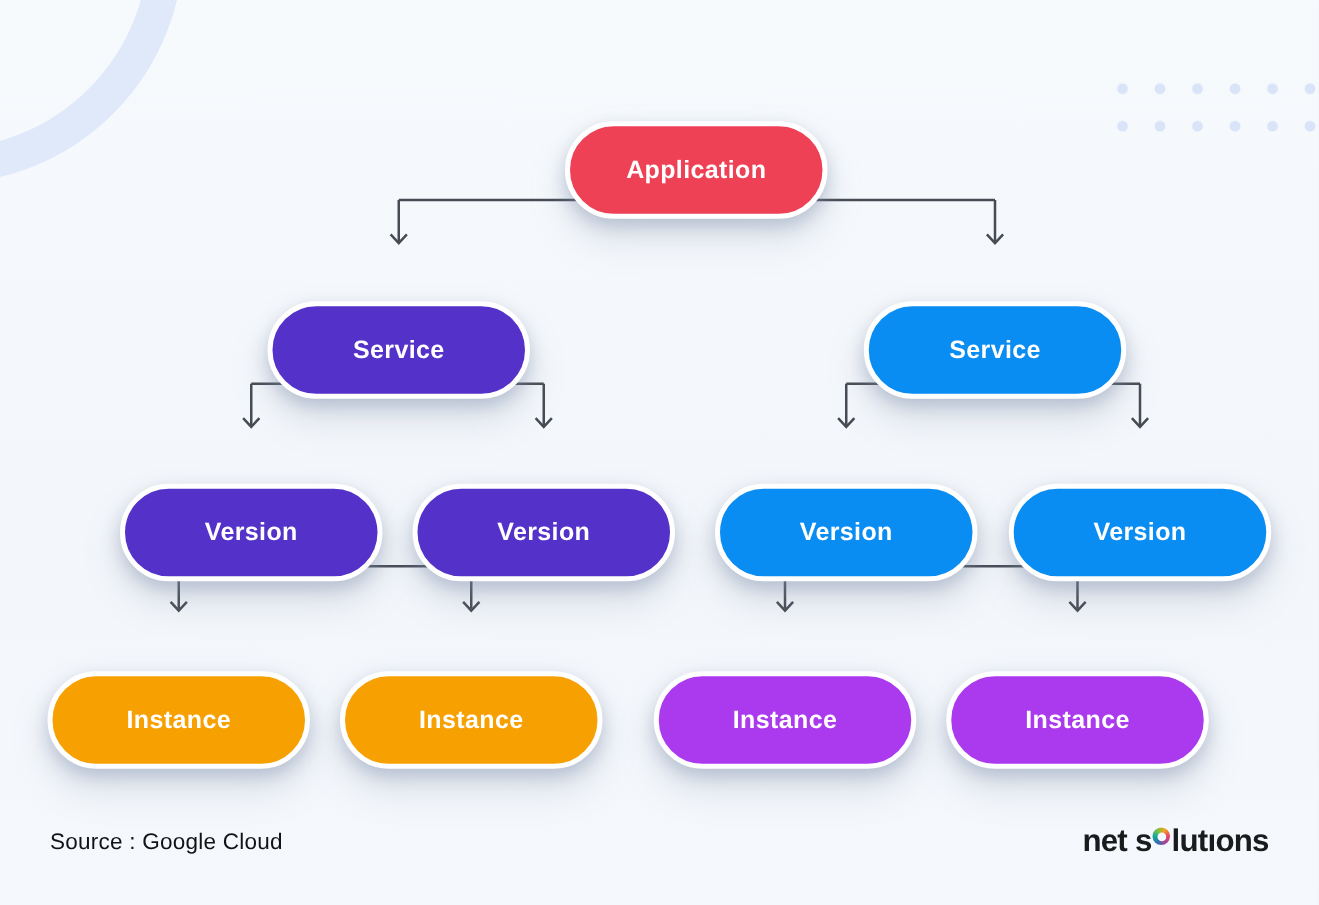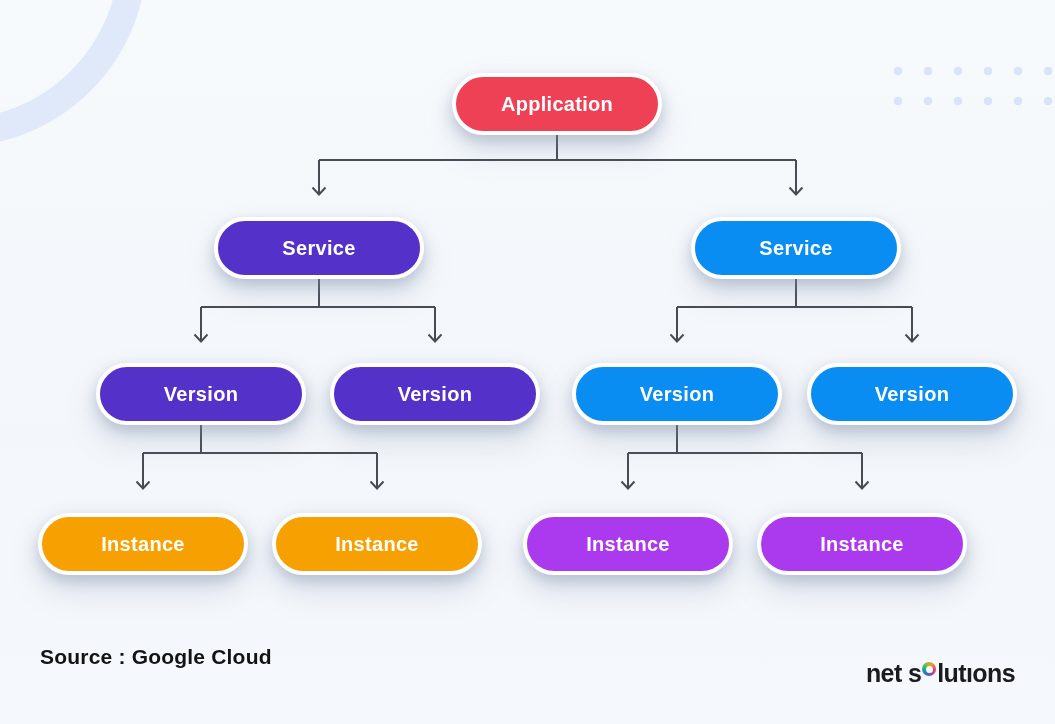--- a/index.html
+++ b/index.html
@@ -24,41 +24,42 @@
   .decor-dots{
     position:absolute;left:883px;top:56px;width:180px;height:60px;
     background-image:radial-gradient(circle,#d9e4f8 4px,rgba(217,228,248,0) 4.6px);
     background-size:30px 30px;
   }
   svg.connectors{position:absolute;left:0;top:0;pointer-events:none;}
   .connectors path{stroke:#474c54;stroke-width:2;fill:none;}
   
   .pill{
     position:absolute;box-sizing:border-box;
-    width:210px;height:62px;
+    width:210px;height:78px;
     border:4px solid #ffffff;border-radius:999px;
     display:flex;align-items:center;justify-content:center;
     color:#ffffff;font-size:20px;font-weight:700;letter-spacing:.3px;
     box-shadow:0 6px 14px rgba(124,140,170,.40),0 16px 30px rgba(124,140,170,.22);
+    margin-top:24px;
   }
   .n-app   {left:452px;top:73px;}
   .n-svc1  {left:214px;top:217px;}
   .n-svc2  {left:691px;top:217px;}
   .n-ver1  {left:96px; top:363px;}
   .n-ver2  {left:330px;top:363px;}
   .n-ver3  {left:572px;top:363px;}
   .n-ver4  {left:807px;top:363px;}
   .n-ins1  {left:38px; top:513px;}
   .n-ins2  {left:272px;top:513px;}
   .n-ins3  {left:523px;top:513px;}
   .n-ins4  {left:757px;top:513px;}
   
   .source-note{
-    position:absolute;left:40px;top:645px;
-    font-size:21px;font-weight:700;color:#121315;letter-spacing:.2px;
+    position:absolute;left:40px;top:663px;
+    font-size:18px;font-weight:400;color:#121315;letter-spacing:.2px;
   }
   .brand{
     position:absolute;right:40px;top:659px;
     display:flex;
     font-size:25px;font-weight:700;color:#1a1b1d;letter-spacing:-.6px;
   }
   .brand-ring{
     position:relative;display:inline-block;
     width:14px;height:14px;border-radius:50%;
     margin:3px 1px 0 1px;

